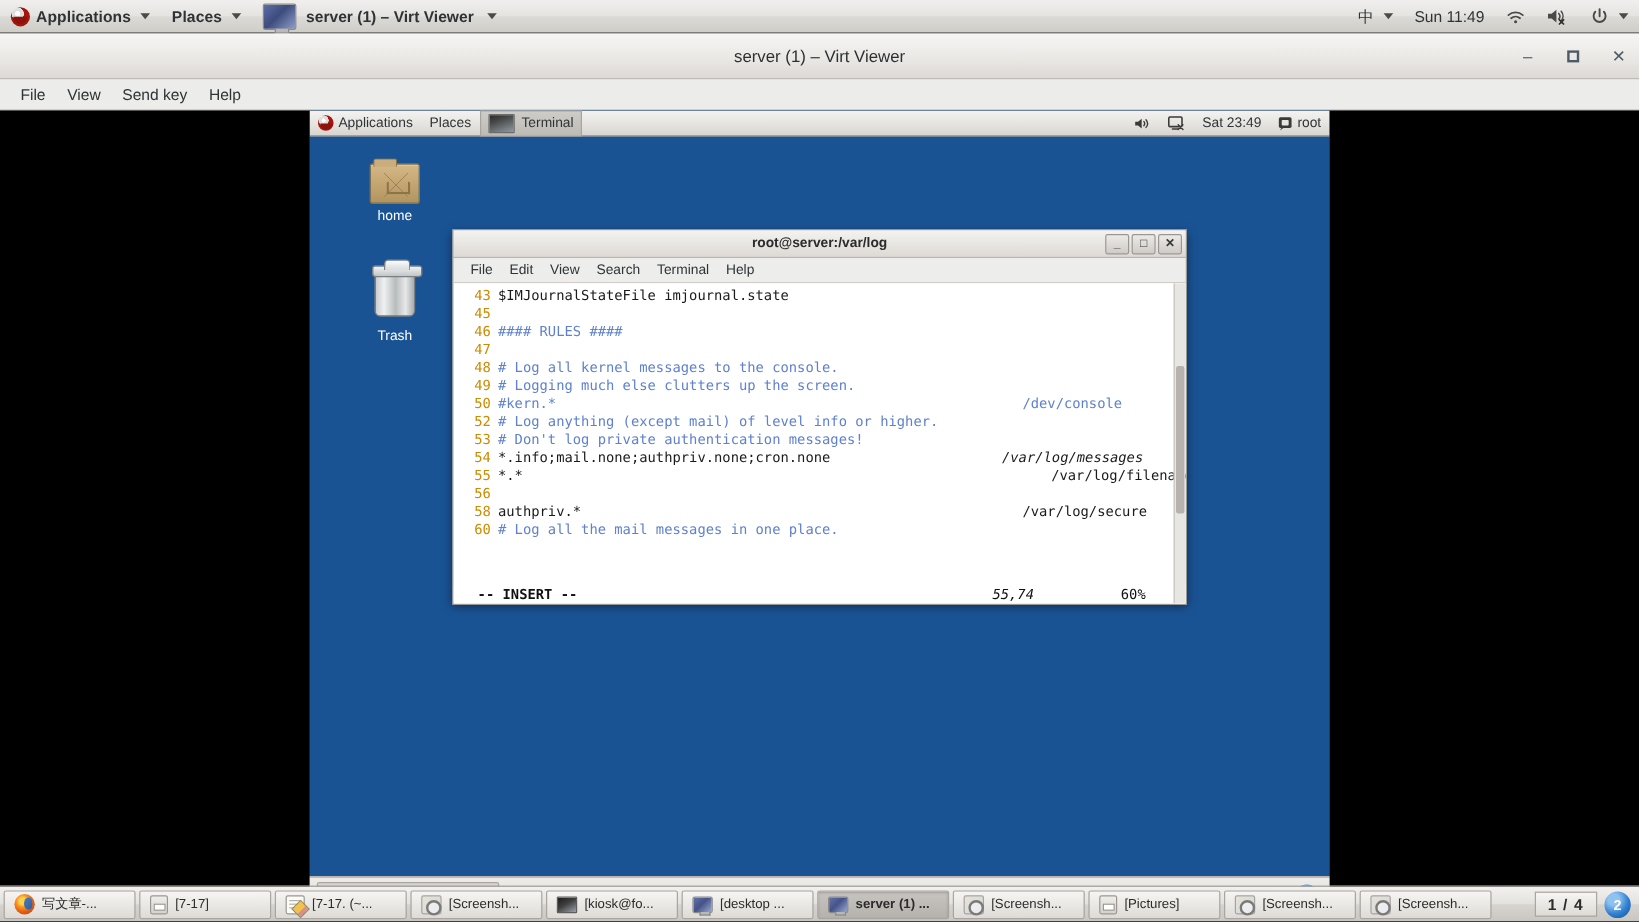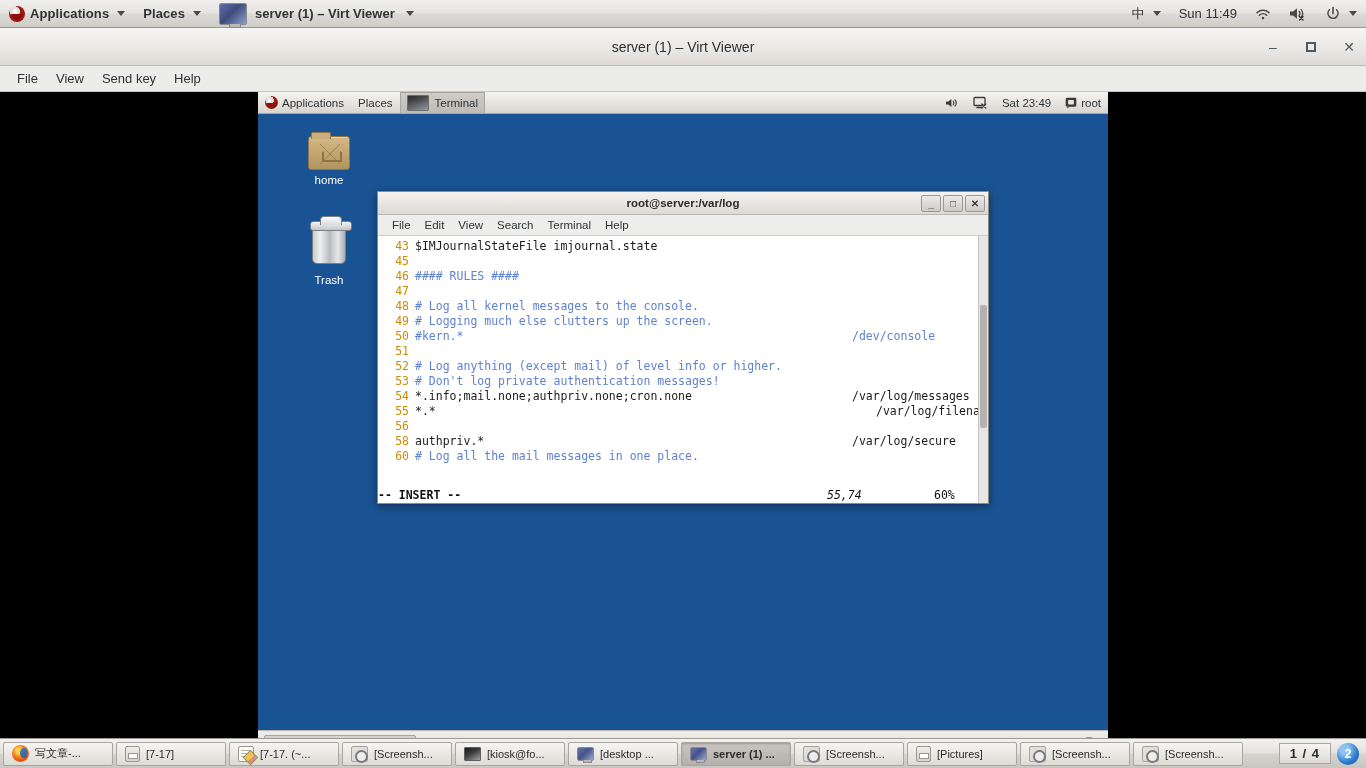--- a/index.html
+++ b/index.html
@@ -140,21 +140,21 @@
   .lbody{ flex:1 1 auto; padding-left:6px; position:relative; color:#222; }
   .cmt{ color:#5f81cf; }
   .blk{ color:#1a1a1a; }
   .path{ position:absolute; }
   .caretblk{ display:inline-block;width:7px;height:13px;background:#111;vertical-align:-2px; }
   .tstatus{
     position:absolute;left:0;right:0;bottom:0;height:15px;
     font-family:"DejaVu Sans Mono","Liberation Mono",monospace;font-size:11.5px;line-height:15px;
     color:#111; background:#fff;
   }
-  .tstatus b{ font-weight:700; }
+  .tstatus b{ font-weight:700;padding-left:20px; }
   .tsb-pos{ position:absolute; left:449px;font-style:italic; }
   .tsb-pct{ position:absolute; left:556px; }
   .tscroll{
     position:absolute;right:0;top:0;bottom:0;width:10px;background:#e8e6e3;border-left:1px solid #c8c5c0;
   }
   .tscroll i{ position:absolute;left:1px;right:1px;top:26%;height:46%;background:#b6b3ae;border-radius:2px;display:block;}
 
   
   .vv-status{
     position:absolute; left:258px; top:638px; width:850px; height:30px;
@@ -367,24 +367,23 @@
             </div>
             <div class="term-screen">
               <div class="tcode" id="code-rows">
                   <div class="trow"><span class="lnum">43</span><span class="lbody"><span class="blk">$IMJournalStateFile imjournal.state</span></span></div>
                   <div class="trow"><span class="lnum">45</span><span class="lbody"><span class="blk"></span></span></div>
                   <div class="trow"><span class="lnum">46</span><span class="lbody"><span class="cmt">#### RULES ####</span></span></div>
                   <div class="trow"><span class="lnum">47</span><span class="lbody"><span class="blk"></span></span></div>
                   <div class="trow"><span class="lnum">48</span><span class="lbody"><span class="cmt"># Log all kernel messages to the console.</span></span></div>
                   <div class="trow"><span class="lnum">49</span><span class="lbody"><span class="cmt"># Logging much else clutters up the screen.</span></span></div>
                   <div class="trow"><span class="lnum">50</span><span class="lbody"><span class="cmt">#kern.*</span><span class="path cmt" style="left: 443px;">/dev/console</span></span></div>
-                  <div class="trow"><span class="lnum">51</span><span class="lbody"><span class="blk"></span></span></div>
                   <div class="trow"><span class="lnum">52</span><span class="lbody"><span class="cmt"># Log anything (except mail) of level info or higher.</span></span></div>
                   <div class="trow"><span class="lnum">53</span><span class="lbody"><span class="cmt"># Don't log private authentication messages!</span></span></div>
-                  <div class="trow"><span class="lnum">54</span><span class="lbody"><span class="blk">*.info;mail.none;authpriv.none;cron.none</span><span class="path blk" style="left: 443px;">/var/log/messages</span></span></div>
+                  <div class="trow"><span class="lnum">54</span><span class="lbody"><span class="blk">*.info;mail.none;authpriv.none;cron.none</span><span class="path blk" style="left: 426px; font-style: italic;">/var/log/messages</span></span></div>
                   <div class="trow"><span class="lnum">55</span><span class="lbody"><span class="blk">*.*</span><span class="path blk" style="left: 443px; margin-left: 24px;">/var/log/filename<span class="caretblk"></span></span></span></div>
                   <div class="trow"><span class="lnum">56</span><span class="lbody"><span class="blk"></span></span></div>
                   <div class="trow"><span class="lnum">58</span><span class="lbody"><span class="blk">authpriv.*</span><span class="path blk" style="left: 443px;">/var/log/secure</span></span></div>
                   <div class="trow"><span class="lnum">60</span><span class="lbody"><span class="cmt"># Log all the mail messages in one place.</span></span></div>
                 </div>
               <div class="tstatus">
                 <b>-- INSERT --</b>
                 <span class="tsb-pos">55,74</span>
                 <span class="tsb-pct">60%</span>
               </div>

